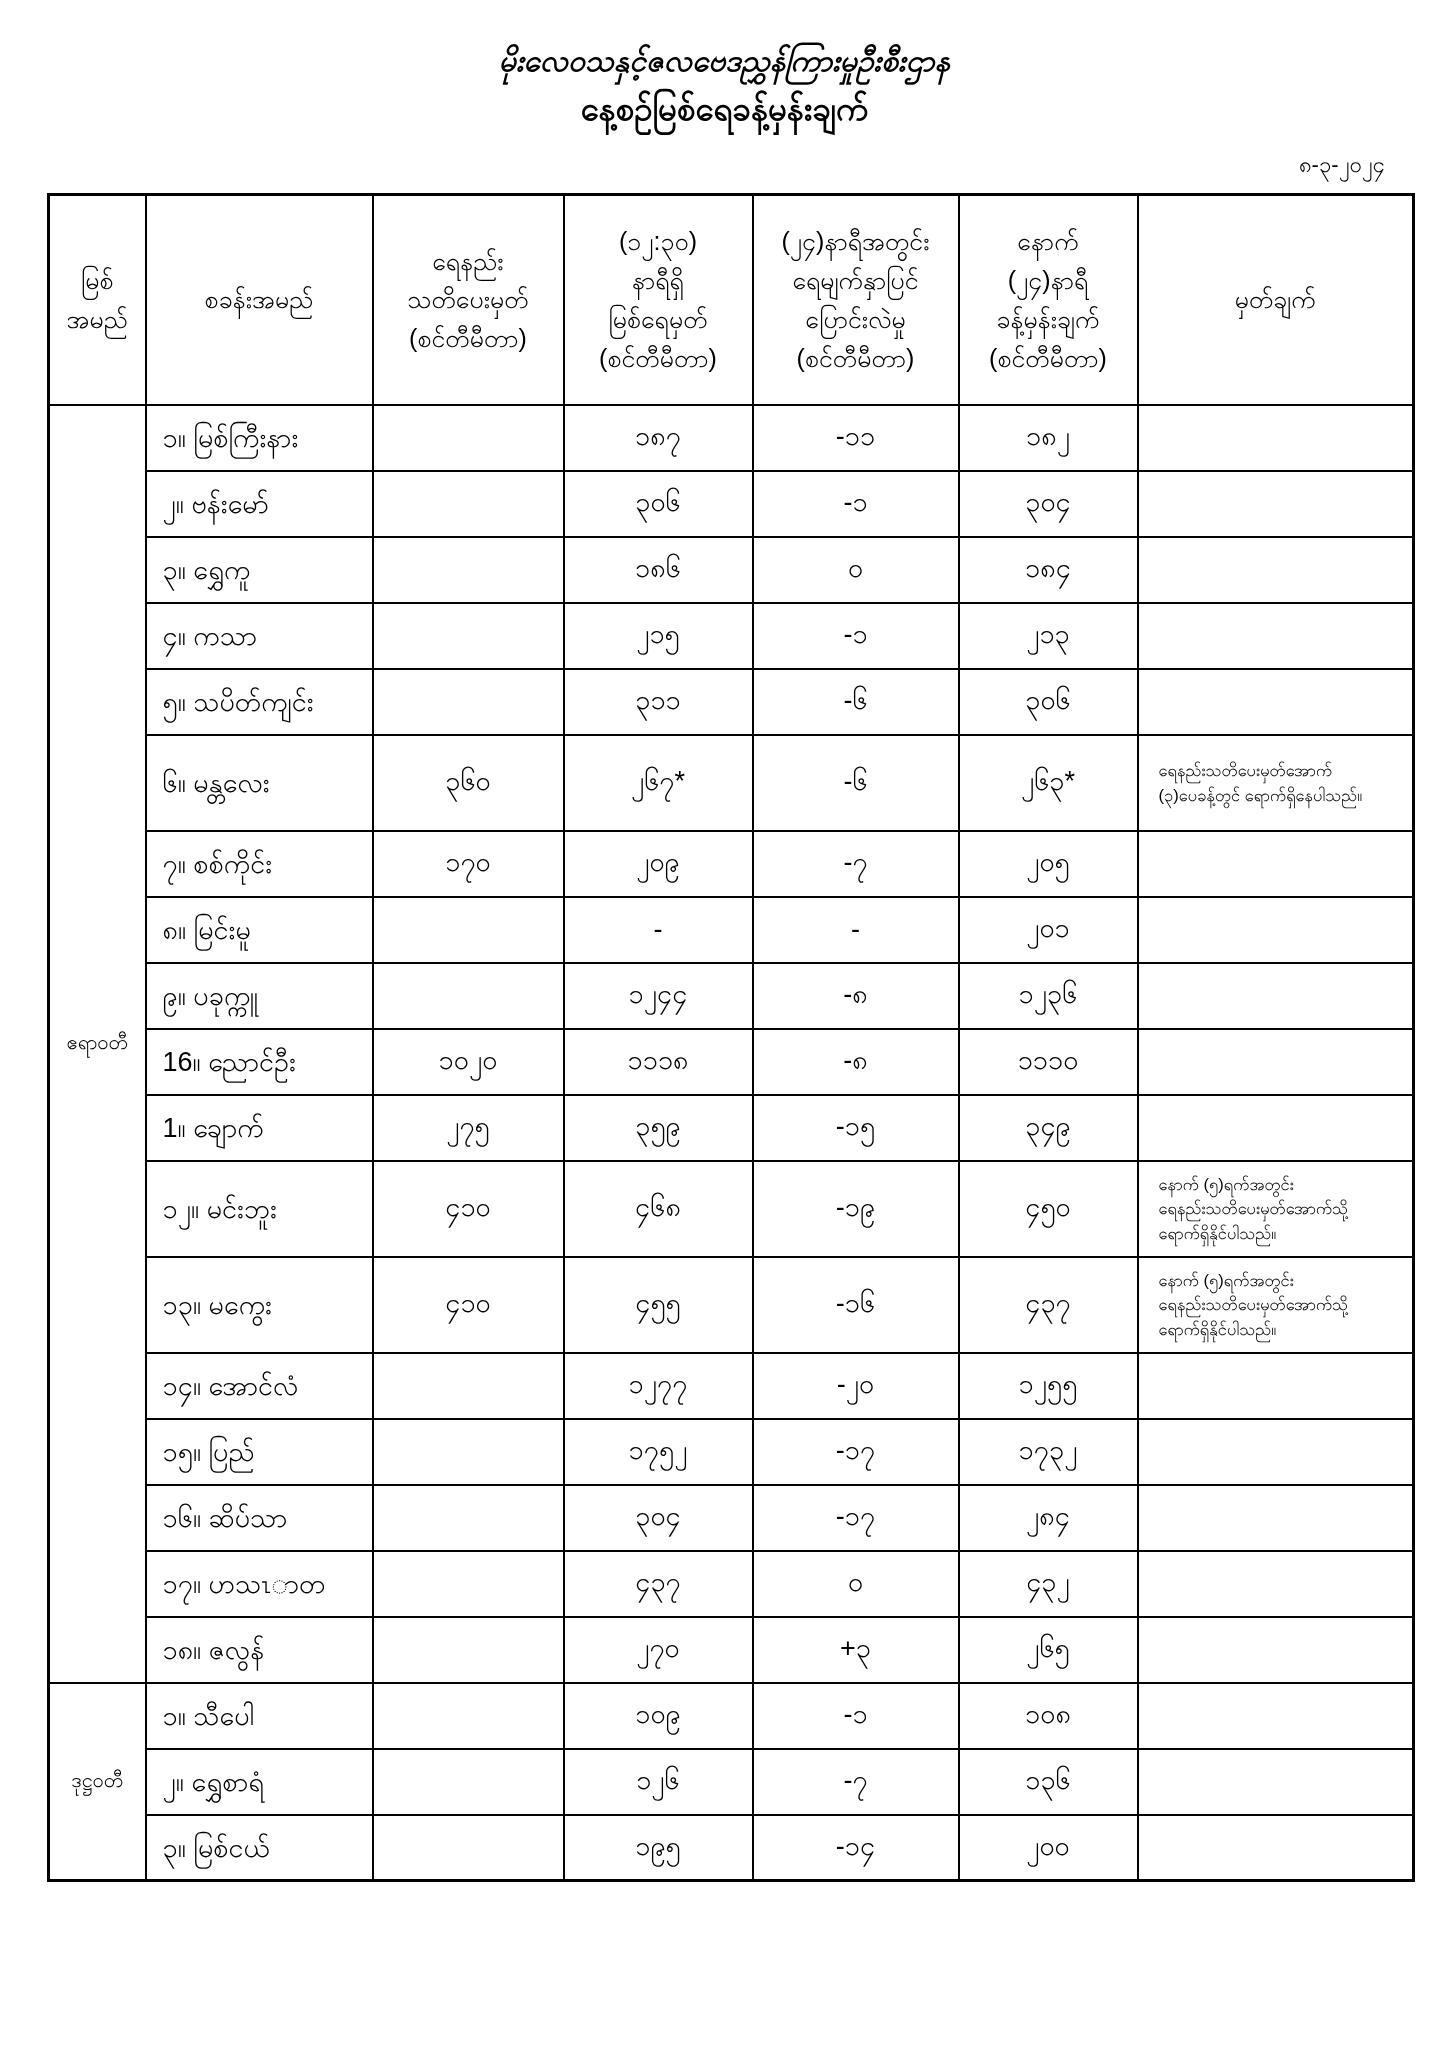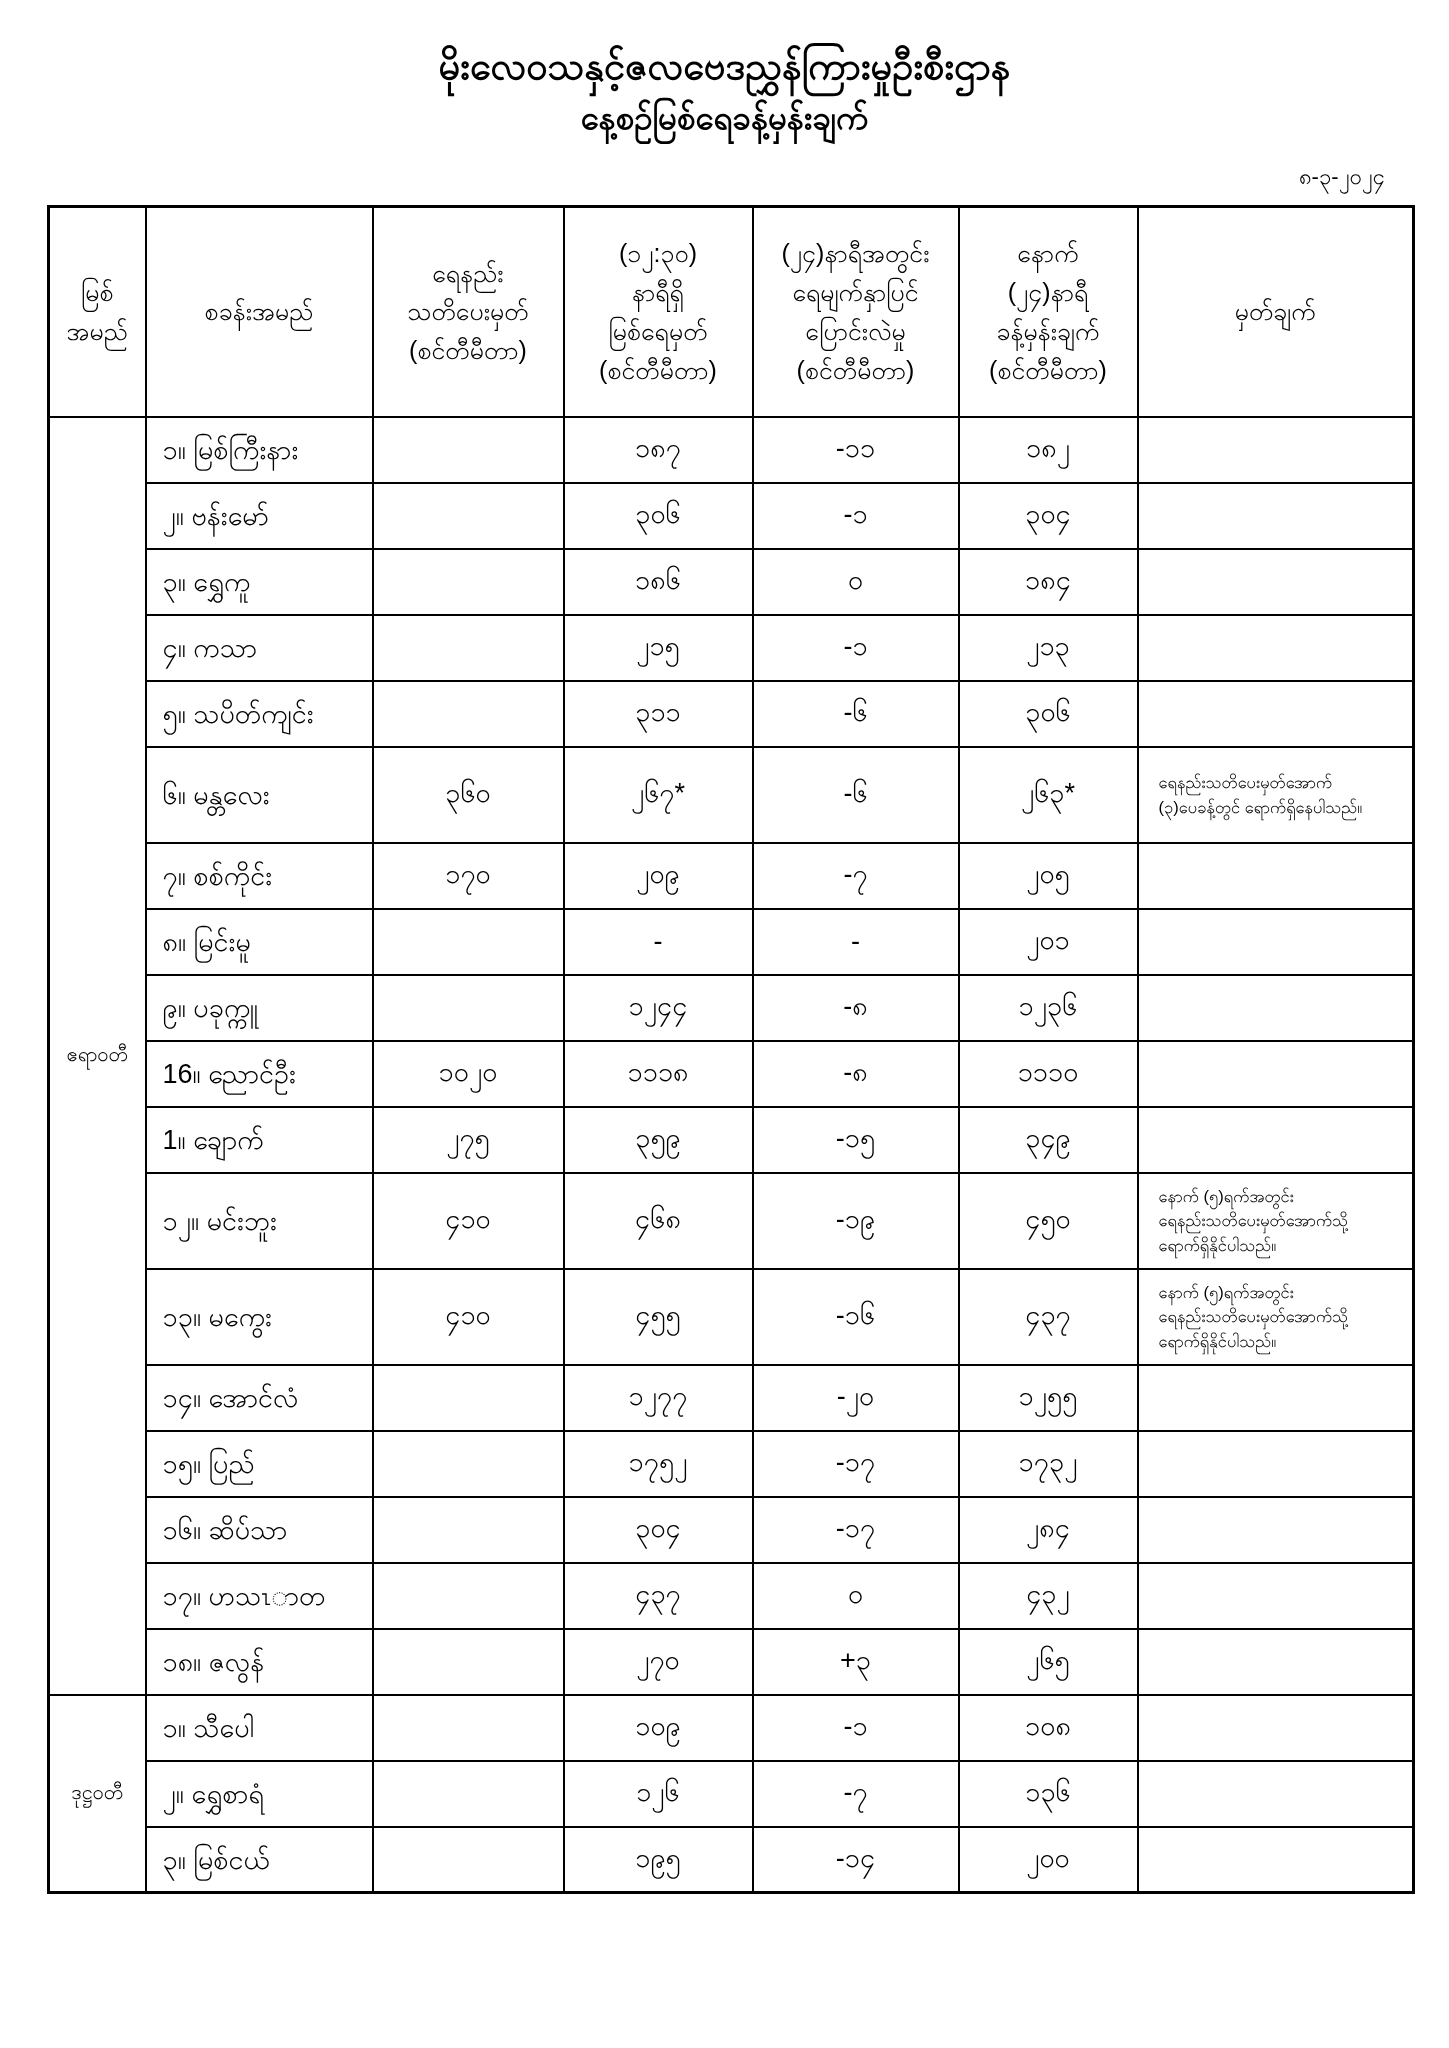--- a/index.html
+++ b/index.html
@@ -11,27 +11,27 @@
     color:#000000;
     font-family:"Liberation Sans","DejaVu Sans",sans-serif;
     overflow:hidden;
   }
   .title-block{
     padding-top:38px;
     text-align:center;
     font-weight:bold;
   }
   .title-line1{
-    font-size:38px;
+    font-size:30px;
     line-height:1.5;
+    font-style:italic;
   }
   .title-line2{
     font-size:33px;
     line-height:1.6;
-    font-family:Liberation Mono, monospace;
   }
   .date-line{
     text-align:right;
     padding-right:64px;
     font-size:22px;
     margin-top:14px;
     margin-bottom:10px;
   }
   table.levels{
     border-collapse:collapse;

